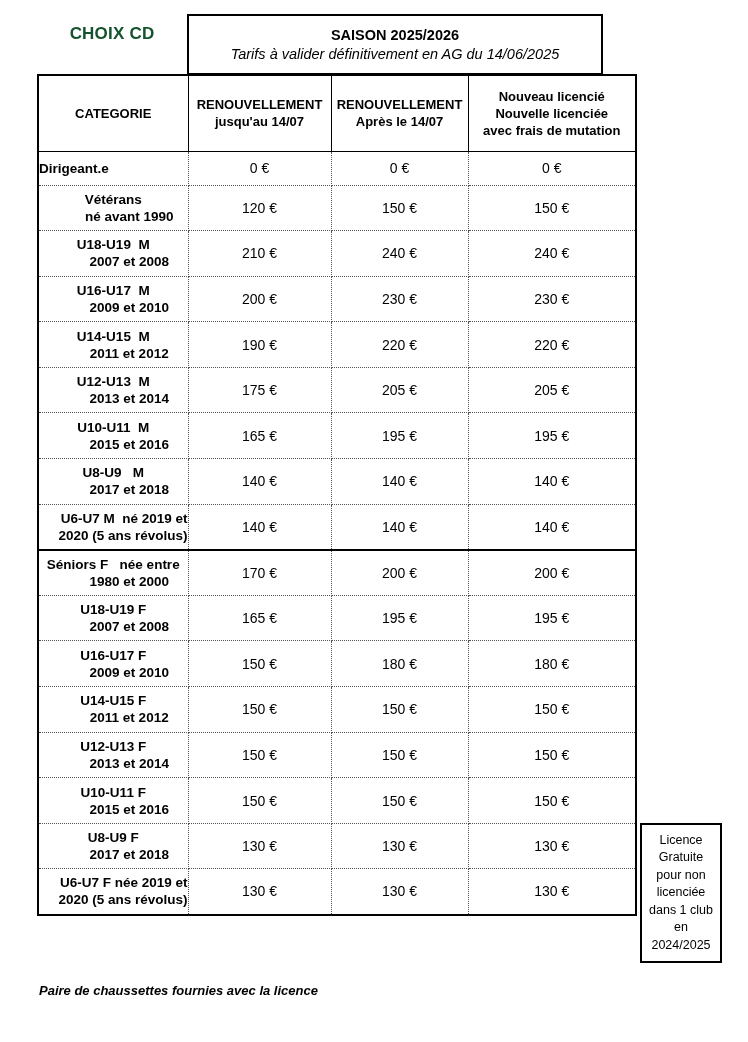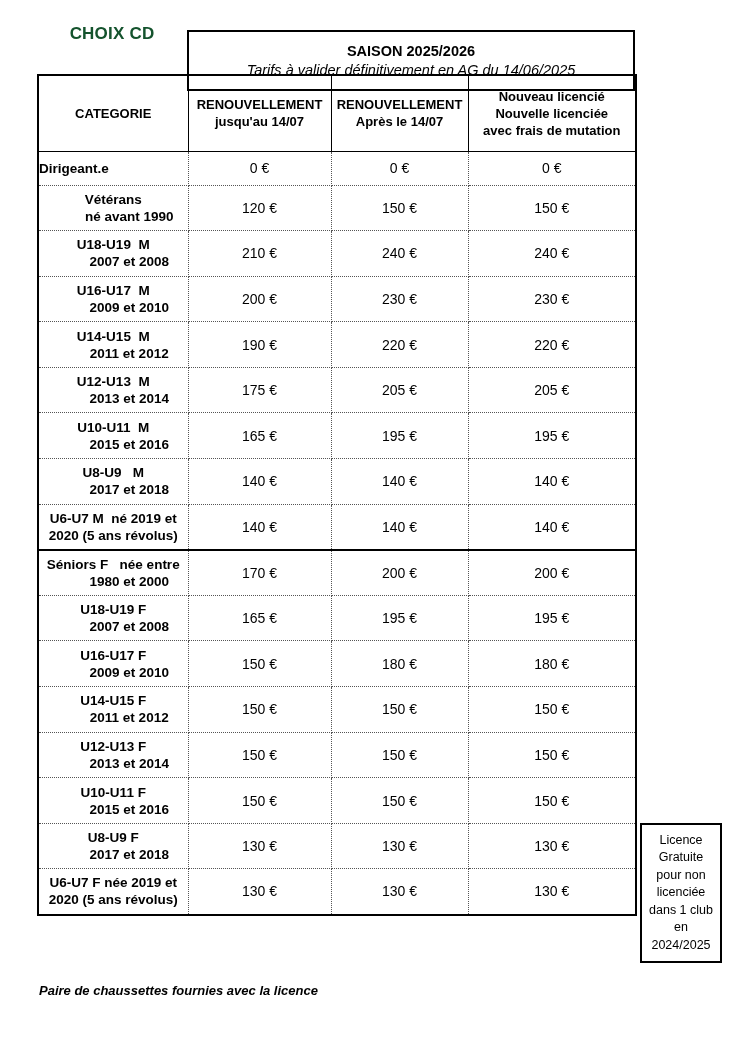--- a/index.html
+++ b/index.html
@@ -10,23 +10,23 @@
     font-family: "Liberation Sans", sans-serif;
     color: #000;
     overflow: hidden;
   }
   .page-title {
     position: absolute; left: 37px; top: 24px; width: 150px;
     text-align: center; font-weight: bold; font-size: 17px;
     letter-spacing: 0.2px;
   }
   .season-box {
-    position: absolute; left: 187px; top: 14px; width: 448px; height: 61px;
+    position: absolute; left: 187px; top: 14px; width: 416px; height: 61px;
     border: 2px solid #000; box-sizing: border-box;
-    display: flex; flex-direction: column; justify-content: center; align-items: center; margin-top: 16px;
+    display: flex; flex-direction: column; justify-content: center; align-items: center;
   }
   .season-title { font-weight: bold; font-size: 14.5px; }
   .season-subtitle { font-style: italic; font-size: 14.5px; margin-top: 3px; }
 
   table.fees {
     position: absolute; left: 37px; top: 74px;
     border-collapse: collapse; table-layout: fixed;
     border: 2px solid #000;
   }
   table.fees col.c1 { width: 150px; }
@@ -48,21 +48,21 @@
   }
   table.fees tr.data  { height: 45.6px; }
   table.fees tr.small { height: 34px; }
   table.fees tr.section td { border-top: 2px solid #000; }
 
   td.cat { font-weight: bold; font-size: 13.5px; line-height: 17px; padding: 2px 3px; }
   td.cat .cat-line { white-space: pre-wrap; }
   td.cat.align-split .cat-line:first-child { text-align: center; }
   td.cat.align-split .cat-line:last-child  { text-align: center; padding-left: 32px; }
   td.cat.align-center .cat-line { text-align: left; }
-  td.cat.align-left .cat-line { text-align: center; }
+  td.cat.align-left .cat-line { text-align: right; }
 
   td.price { text-align: center; font-size: 14px; }
 
   .side-box {
     position: absolute; left: 640px; top: 823px; width: 82px; height: 140px;
     border: 2px solid #000; box-sizing: border-box;
     display: flex; flex-direction: column; justify-content: center; align-items: center;
     font-size: 12.5px; line-height: 17.5px; text-align: center;
   }
   .footnote {

